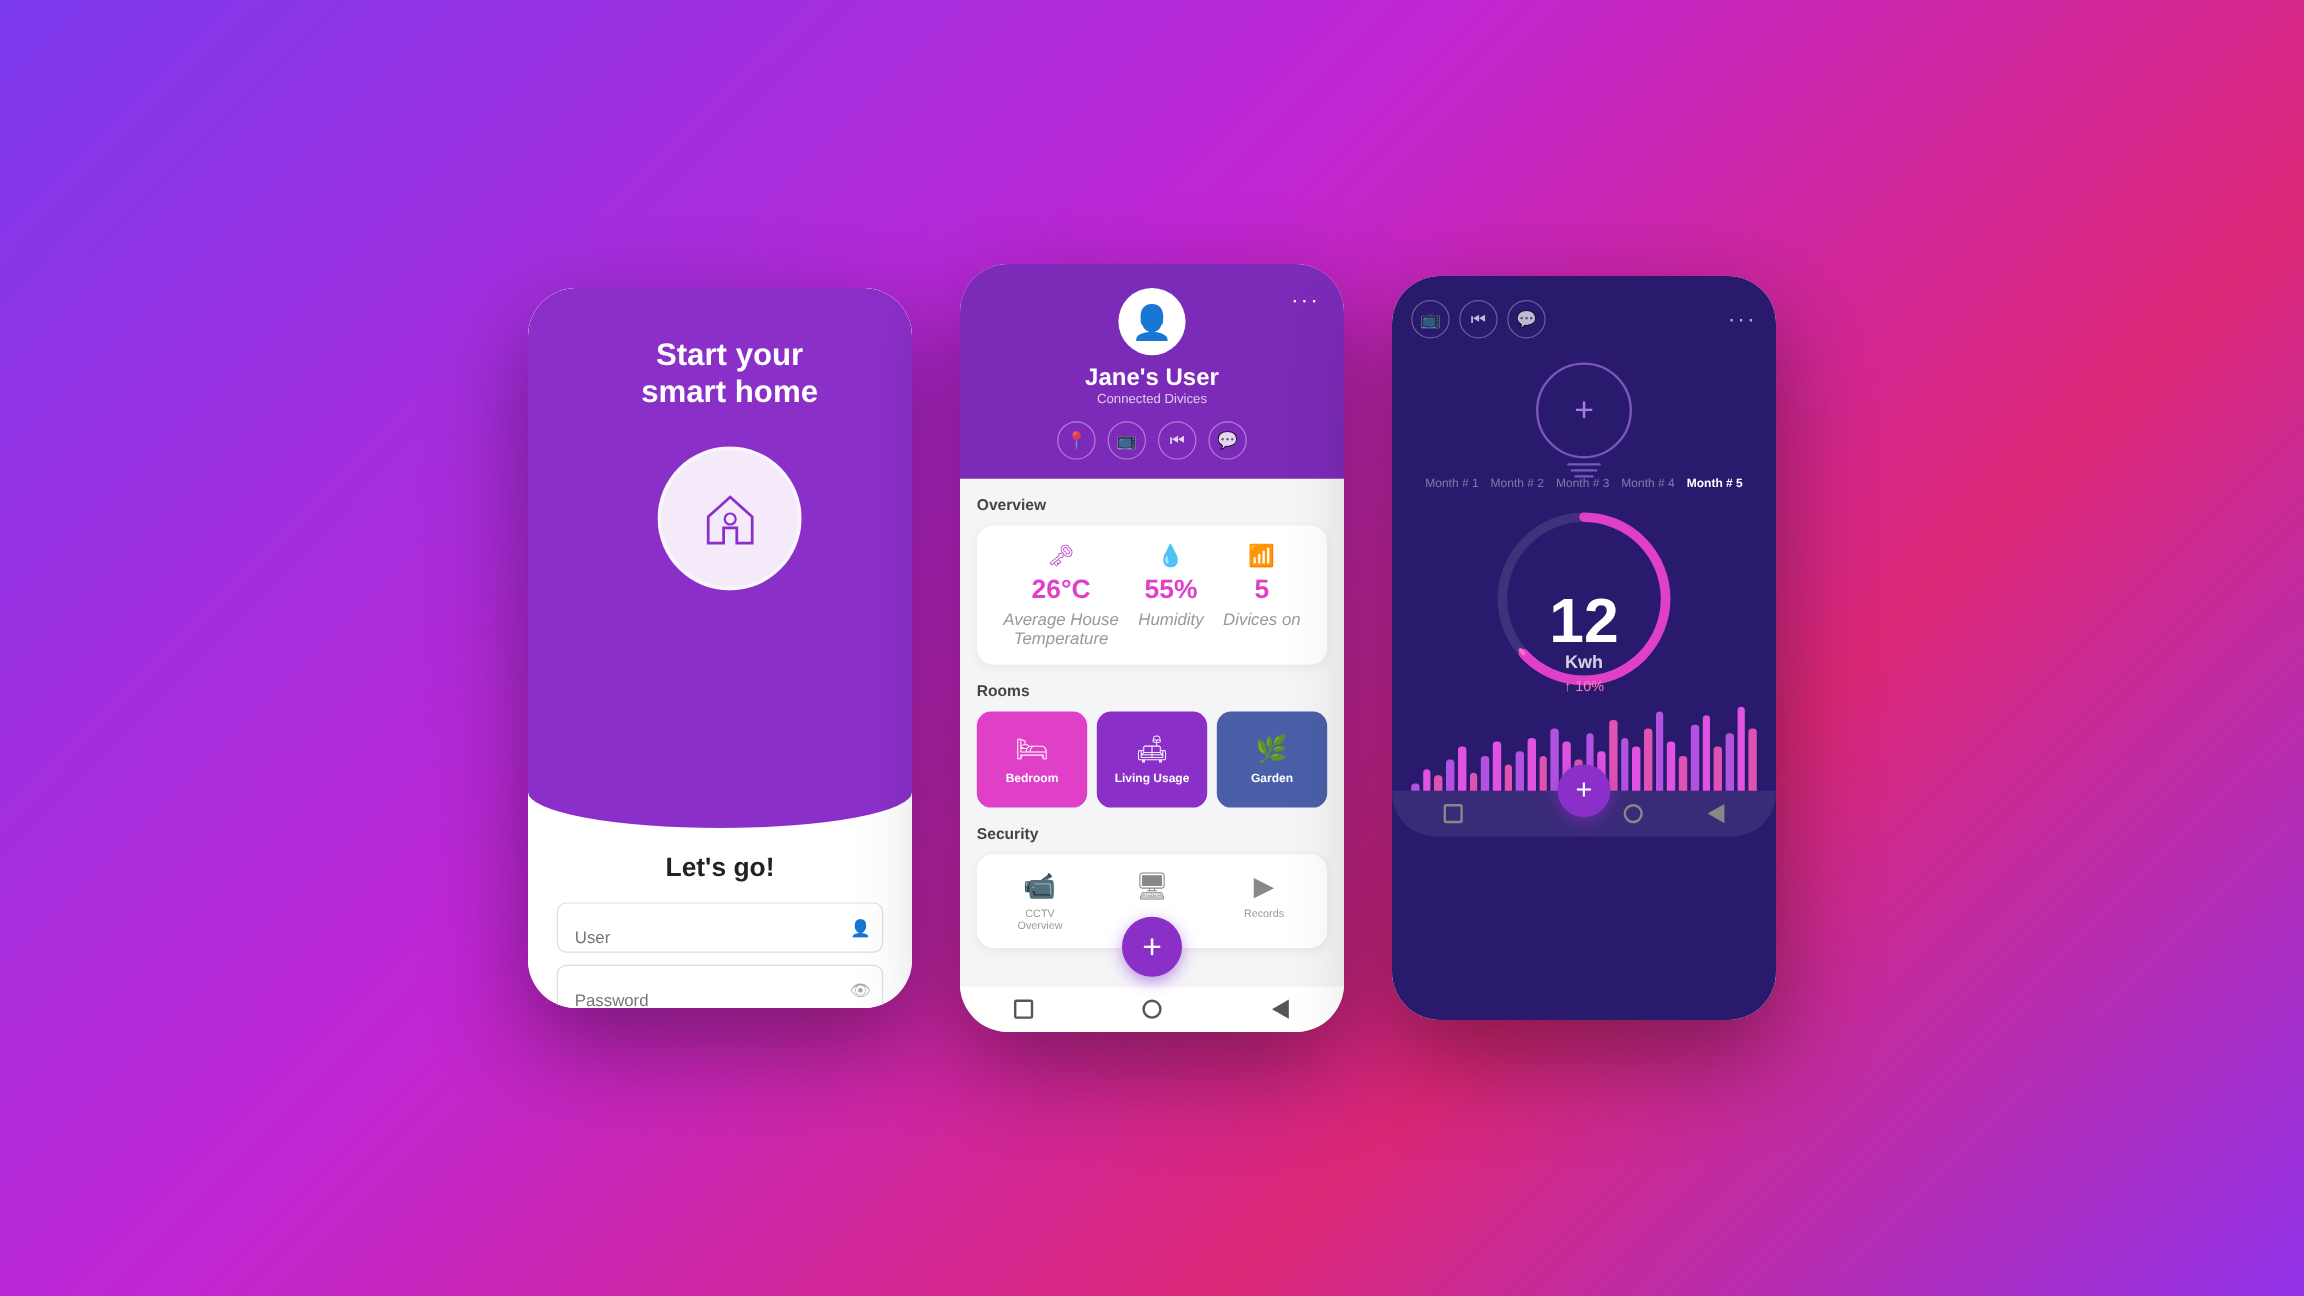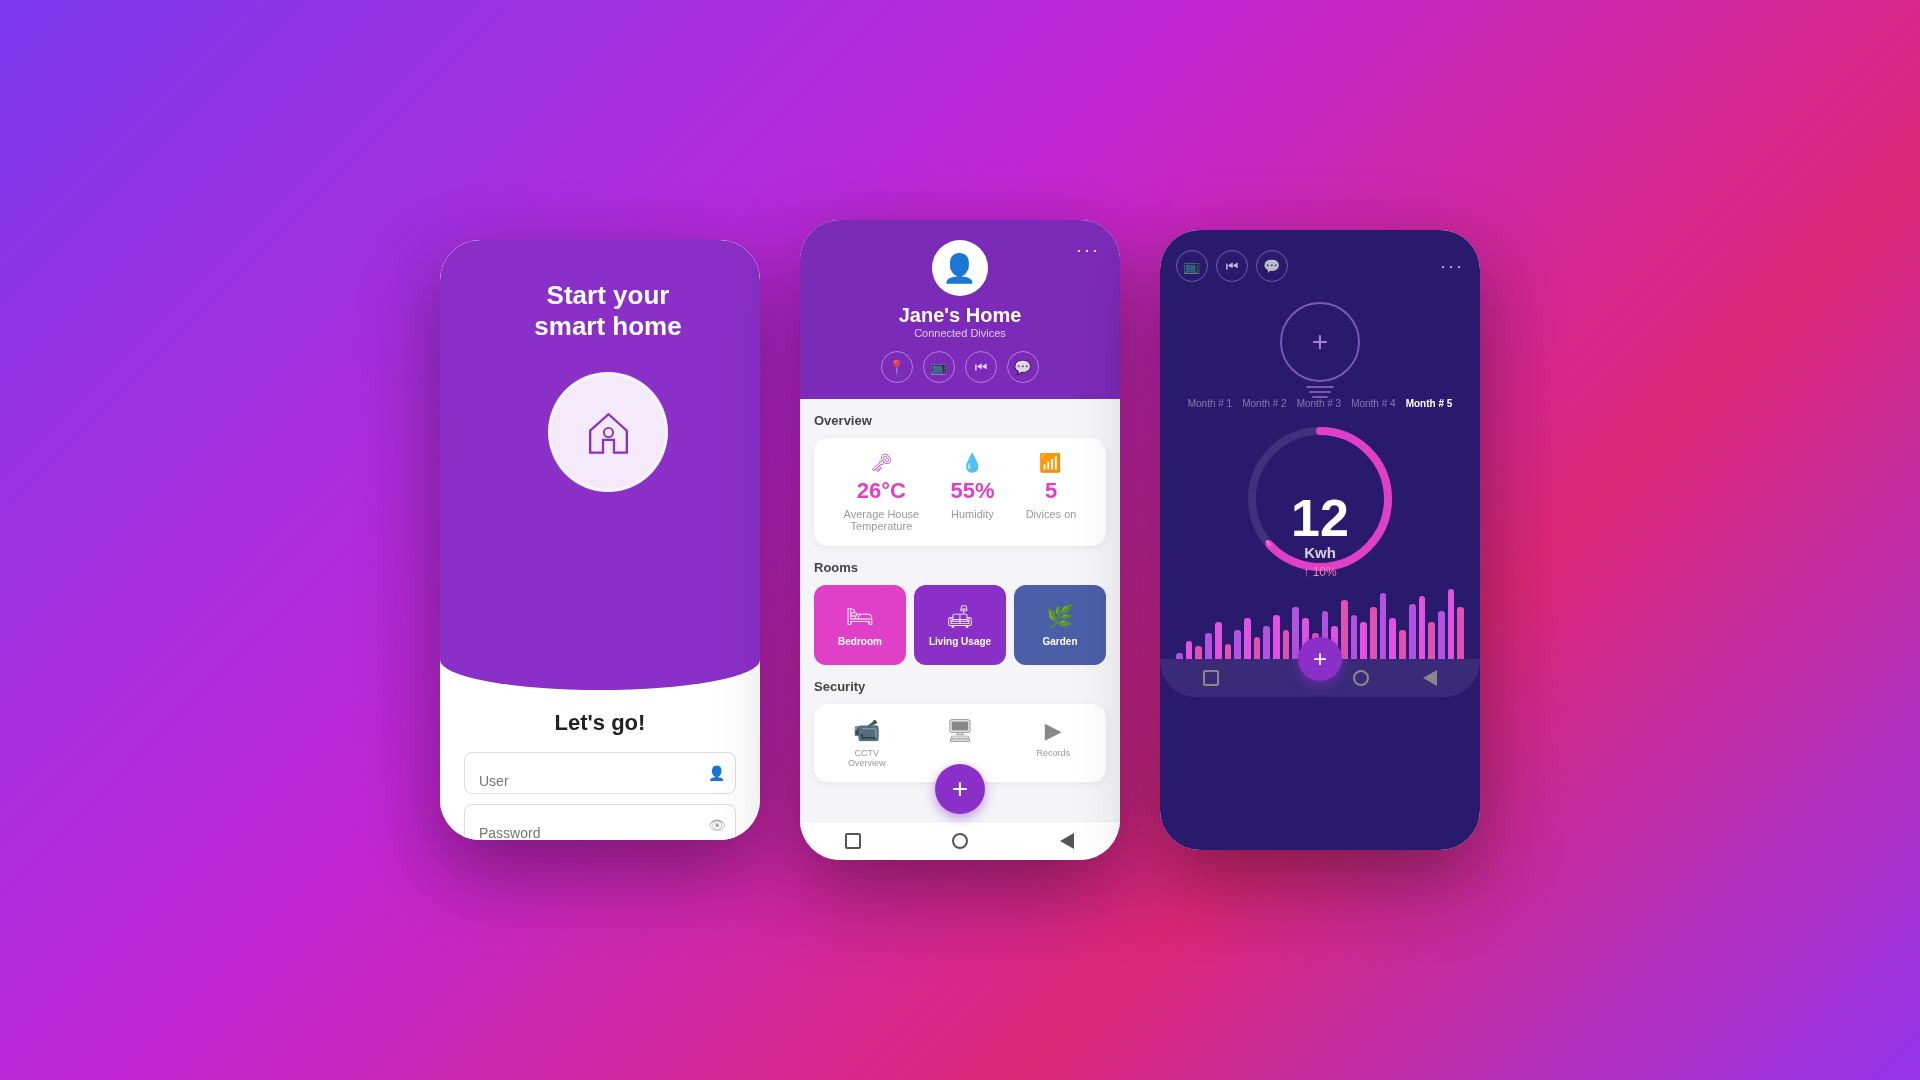--- a/index.html
+++ b/index.html
@@ -251,23 +251,24 @@
     .ov-icon {
       font-size: 18px;
       color: #b94fc8;
     }
     .ov-value {
       font-size: 22px;
       font-weight: 700;
       color: #e040c8;
     }
     .ov-label {
-      font-size: 11px;
+      font-size: 14px;
       color: #999;
       text-align: center;
+      font-style: italic;
     }
     .rooms-row {
       display: flex;
       gap: 8px;
       margin-bottom: 14px;
     }
     .room-card {
       flex: 1;
       height: 80px;
       border-radius: 12px;
@@ -544,21 +545,21 @@
 
   </div>
 
   <div class="phone phone-home">
     <div class="phone-home-inner">
       <div class="home-header">
         <div class="more-dots">···</div>
         <div class="avatar-circle">
           <span class="avatar-person">👤</span>
         </div>
-        <div class="home-name">Jane's Home</div>
+        <div class="home-name">Jane's User</div>
         <div class="connected-devices">Connected Divices</div>
         <div class="device-icons-row">
           <div class="device-icon-btn">📍</div>
           <div class="device-icon-btn">📺</div>
           <div class="device-icon-btn">⏮</div>
           <div class="device-icon-btn">💬</div>
         </div>
       </div>
       <div class="home-content">
         <div class="section-title">Overview</div>

